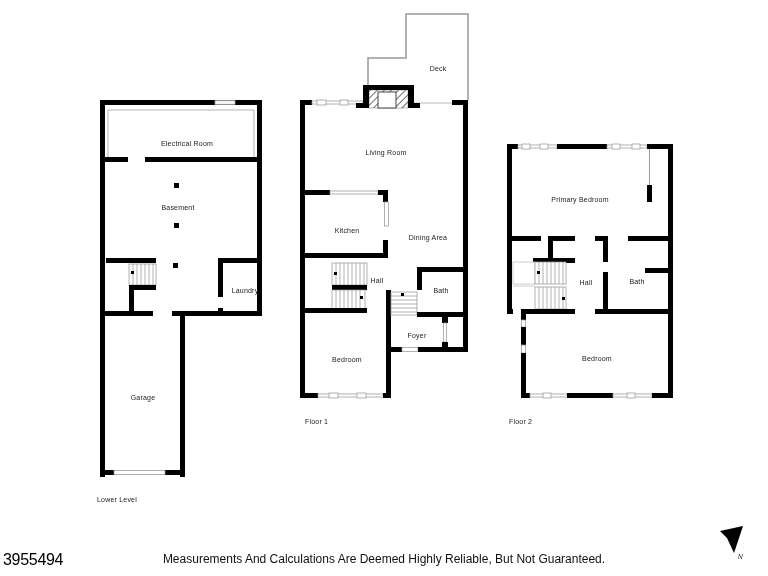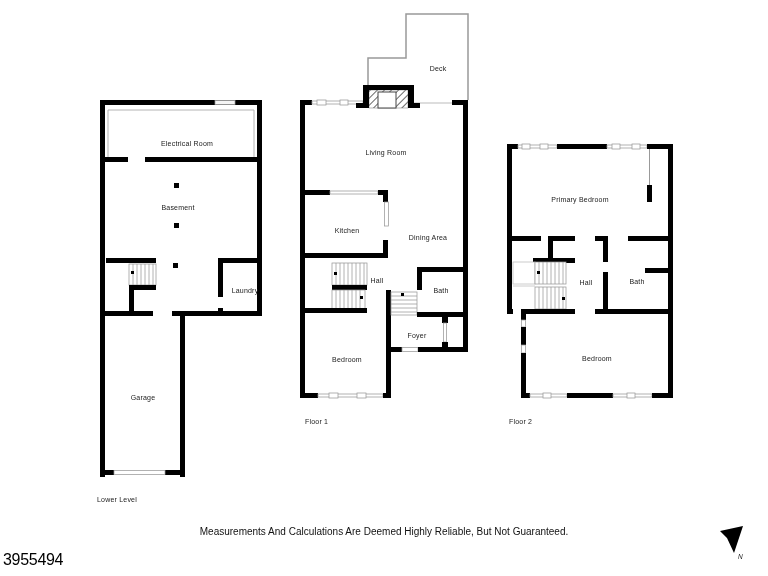--- a/index.html
+++ b/index.html
@@ -11,22 +11,22 @@
   .lbl{
     position:absolute;font-size:7px;color:#1a1a1a;white-space:nowrap;
     transform:translate(-50%,-50%);letter-spacing:.2px;
   }
   .lbl-left{transform:translate(0,-50%);}
   .mls{
     position:absolute;left:3px;top:551px;font-size:16px;color:#000;
     letter-spacing:-0.3px;
   }
   .disclaimer{
-    position:absolute;left:50%;top:526px;transform:translateX(-50%);
-    font-size:10px;color:#111;white-space:nowrap;
+    position:absolute;left:50%;top:552px;transform:translateX(-50%);
+    font-size:12px;color:#111;white-space:nowrap;
   }
   .compass-n{
     position:absolute;left:738px;top:553px;font-size:6.5px;color:#222;font-style:italic;
   }
 </style>
 </head>
 <body>
 
 <div class="canvas">
 

